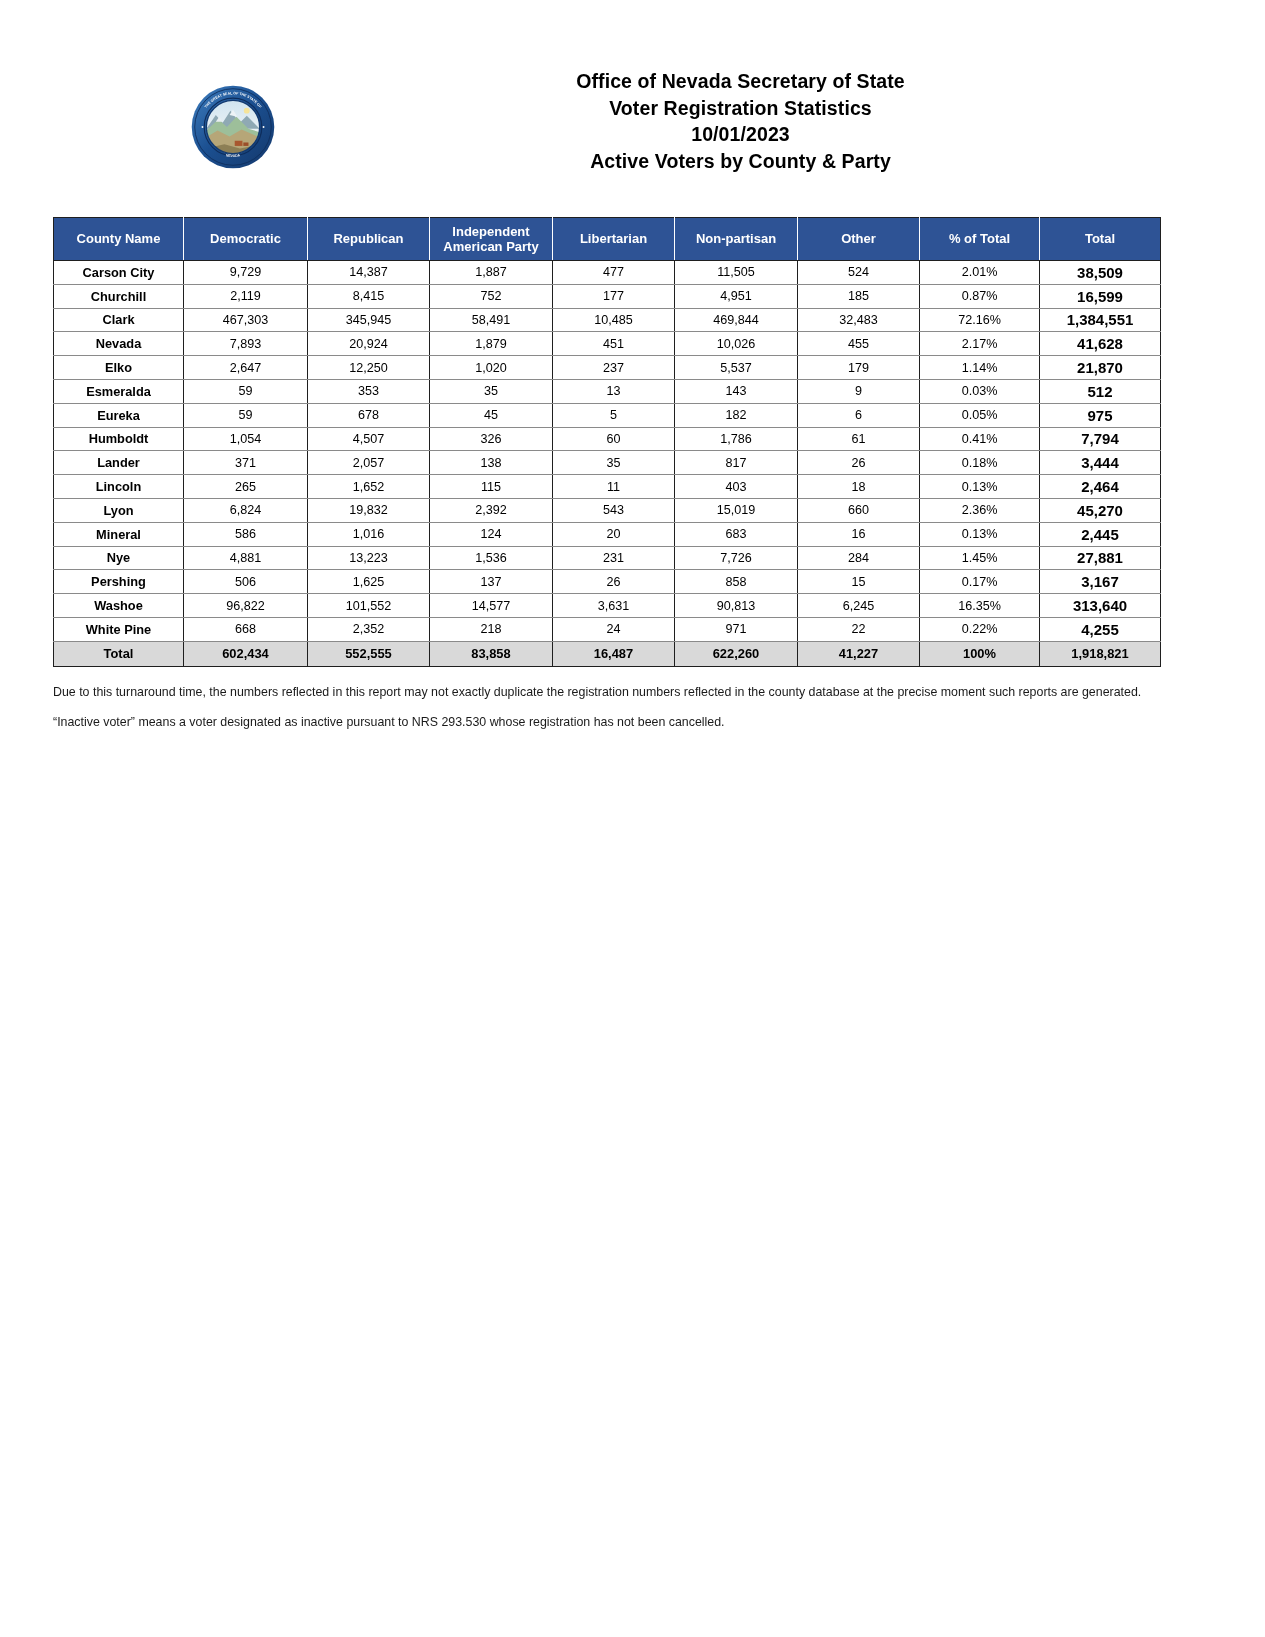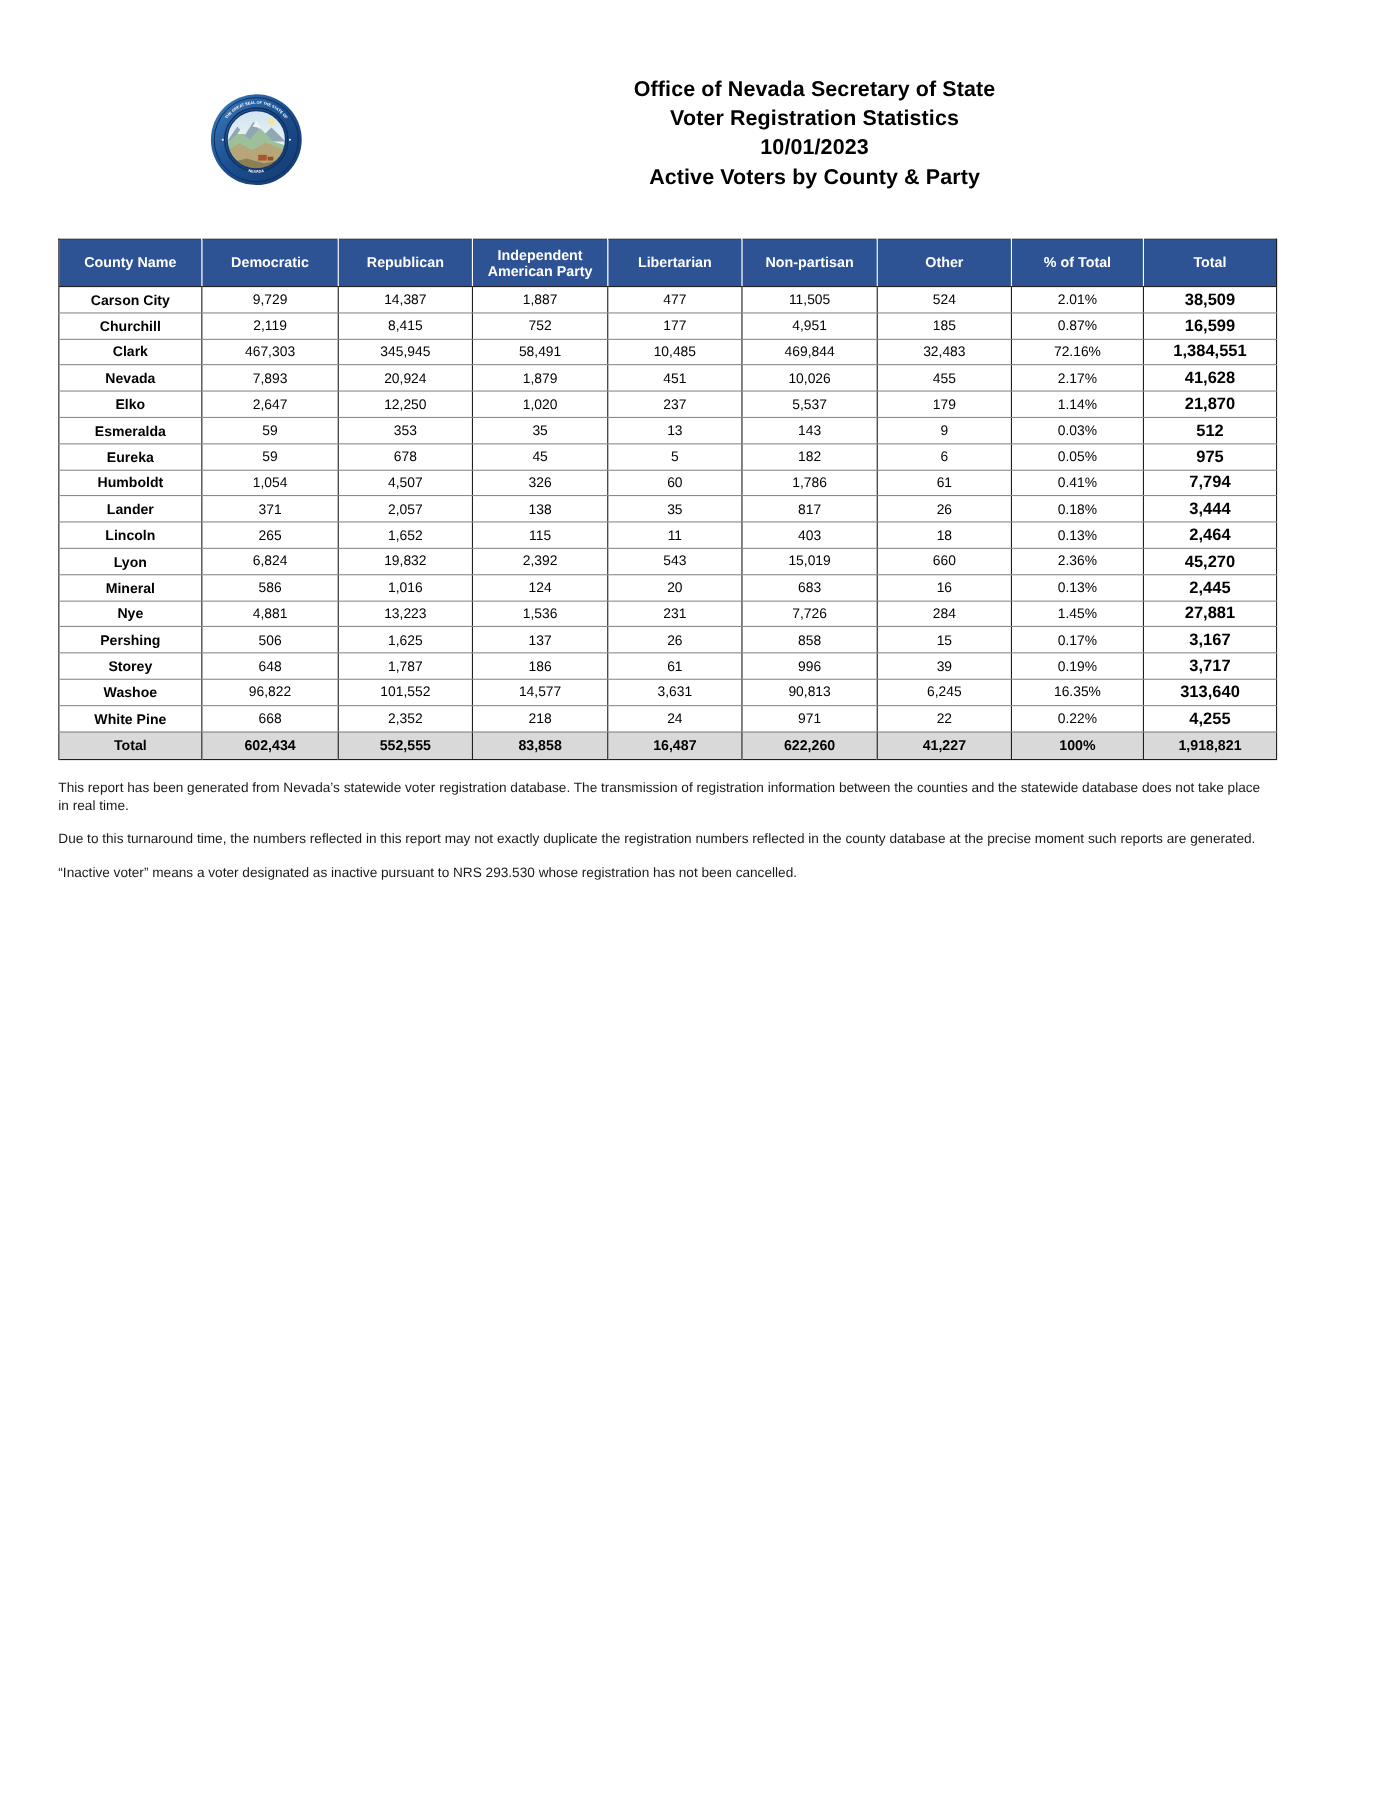--- a/index.html
+++ b/index.html
@@ -372,31 +372,20 @@
             <td>506</td>
             <td>1,625</td>
             <td>137</td>
             <td>26</td>
             <td>858</td>
             <td>15</td>
             <td>0.17%</td>
             <td class="totalcol">3,167</td>
           </tr>
           <tr>
-            <td class="county">Storey</td>
-            <td>648</td>
-            <td>1,787</td>
-            <td>186</td>
-            <td>61</td>
-            <td>996</td>
-            <td>39</td>
-            <td>0.19%</td>
-            <td class="totalcol">3,717</td>
-          </tr>
-          <tr>
             <td class="county">Washoe</td>
             <td>96,822</td>
             <td>101,552</td>
             <td>14,577</td>
             <td>3,631</td>
             <td>90,813</td>
             <td>6,245</td>
             <td>16.35%</td>
             <td class="totalcol">313,640</td>
           </tr>
@@ -420,18 +409,17 @@
             <td>622,260</td>
             <td>41,227</td>
             <td>100%</td>
             <td>1,918,821</td>
           </tr>
         </tbody>
     </table>
   </div>
 
   <div class="notes">
-    <p class="note">This report has been generated from Nevada’s statewide voter registration database. The transmission of registration information between the counties and the statewide database does not take place in real time.</p>
     <p class="note">Due to this turnaround time, the numbers reflected in this report may not exactly duplicate the registration numbers reflected in the county database at the precise moment such reports are generated.</p>
     <p class="note">“Inactive voter” means a voter designated as inactive pursuant to NRS 293.530 whose registration has not been cancelled.</p>
   </div>
 
 </div>
 
 </body></html>

